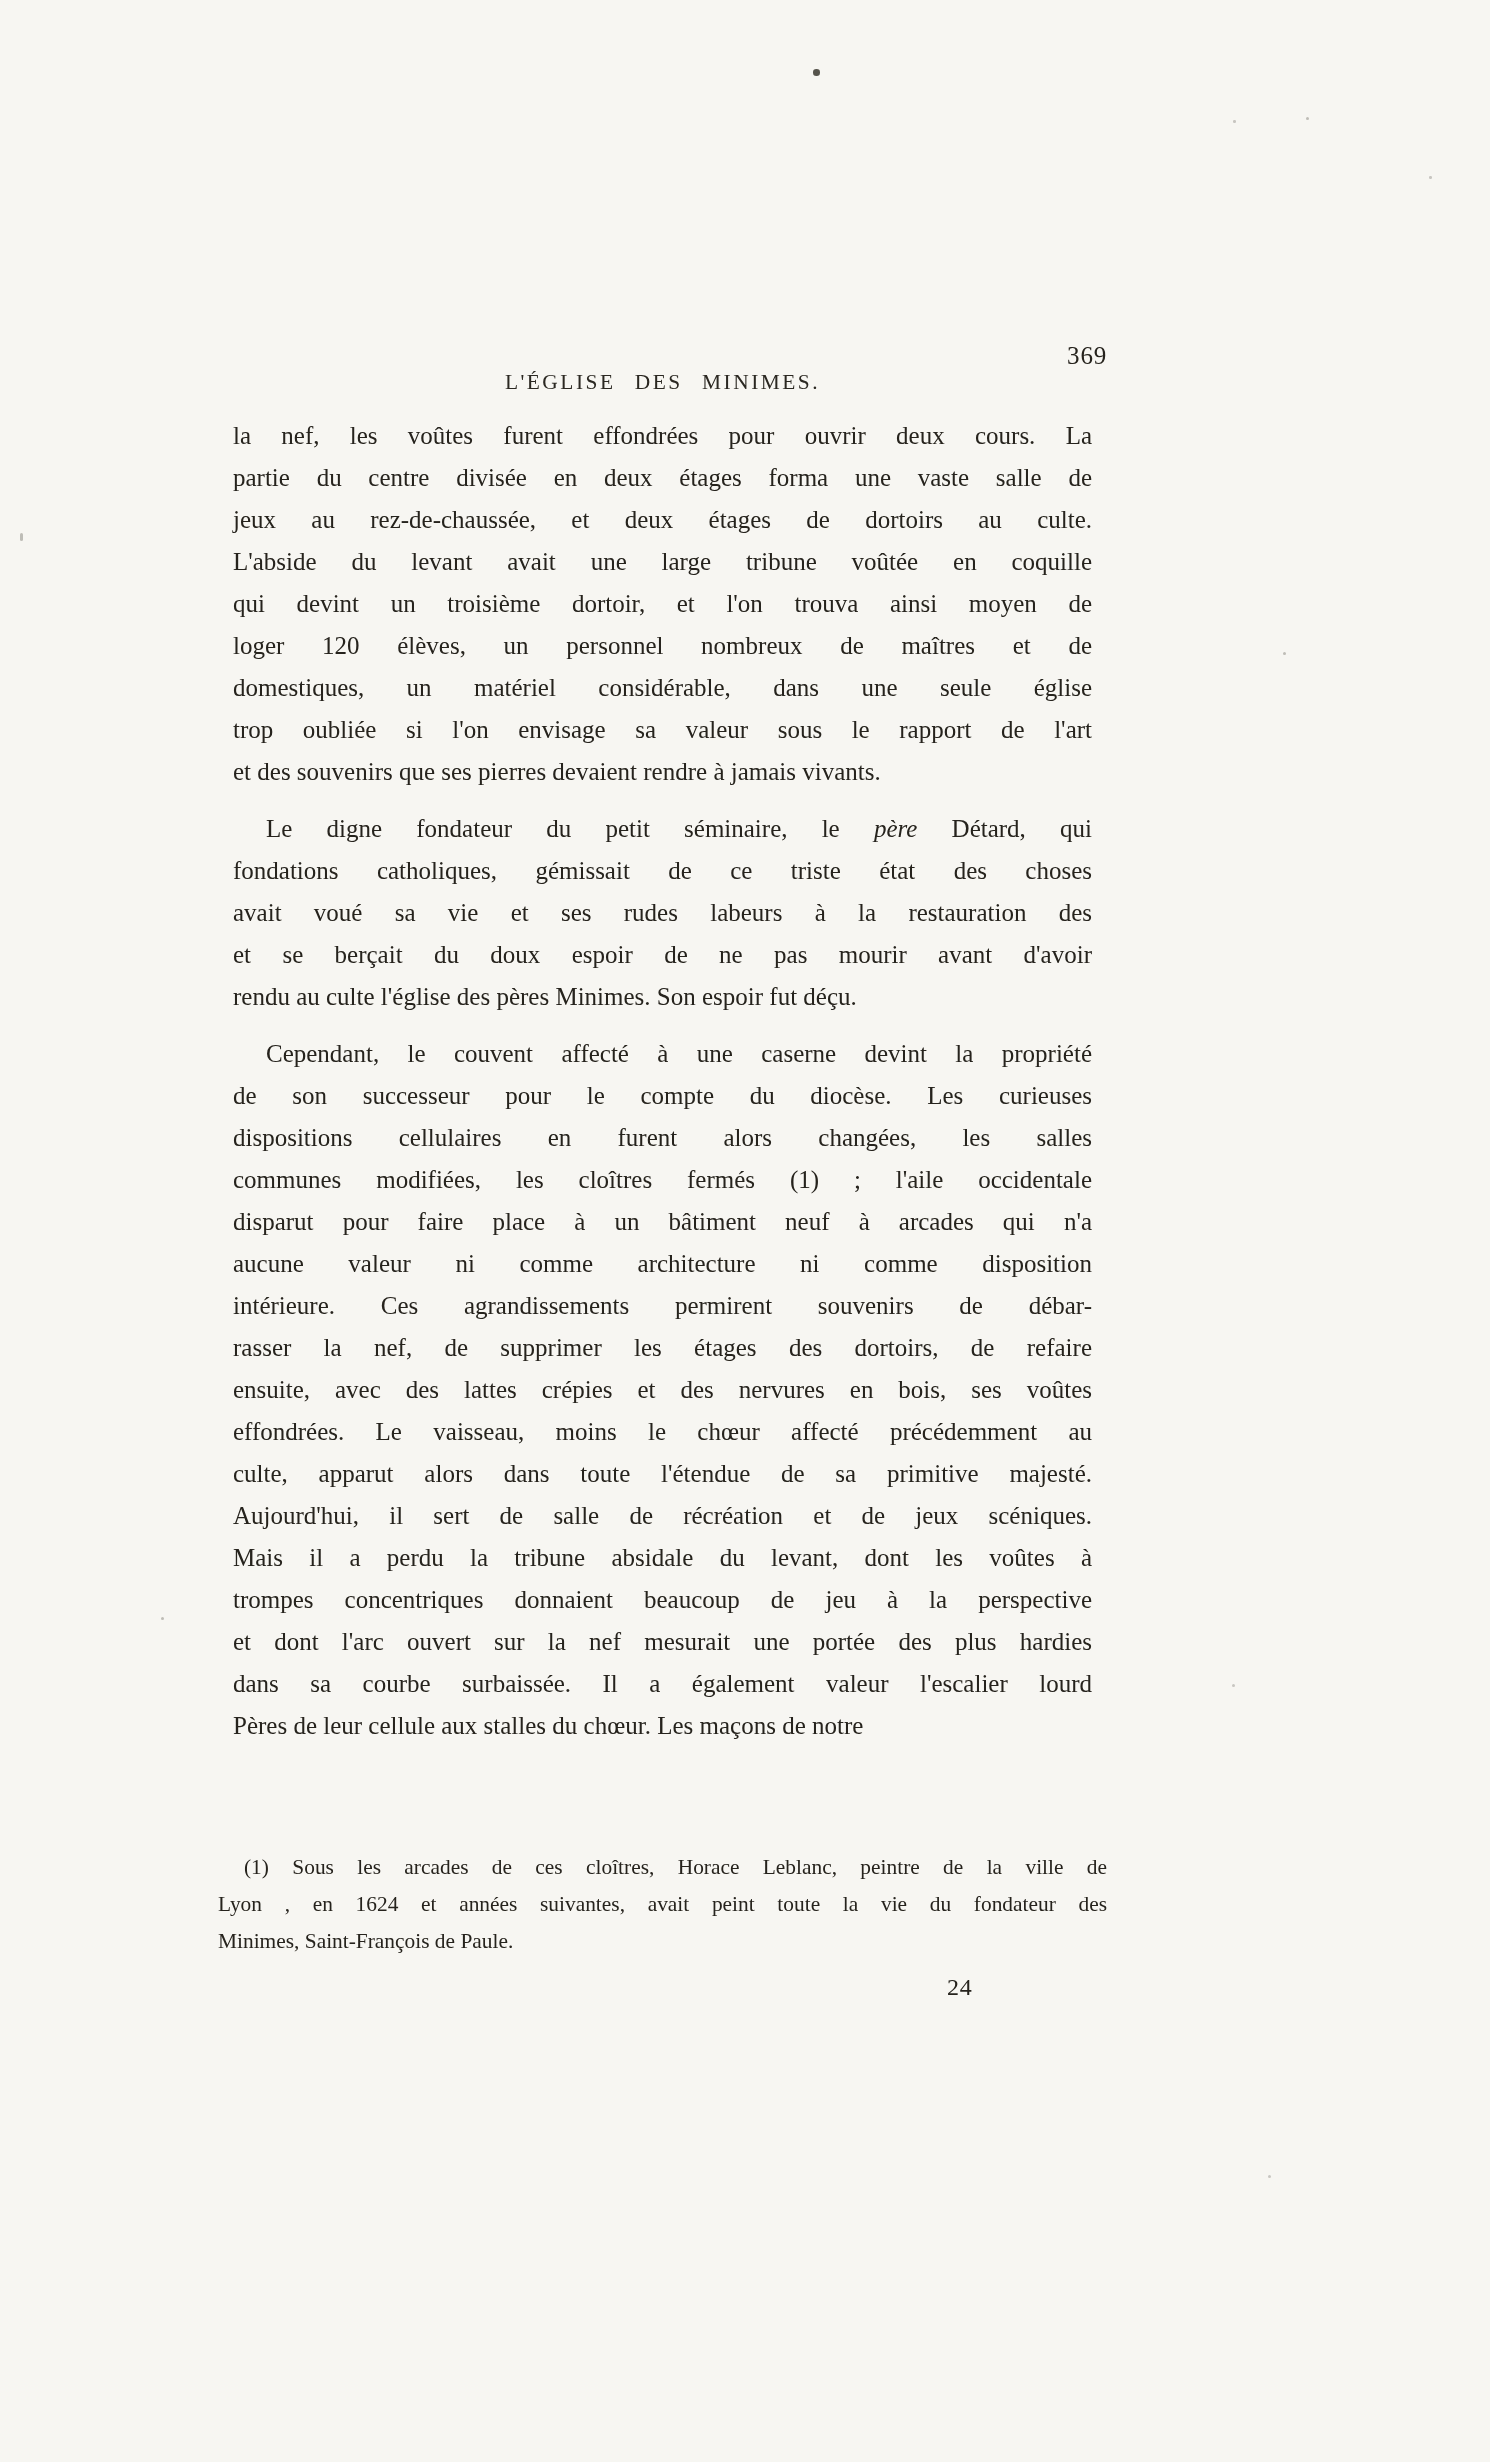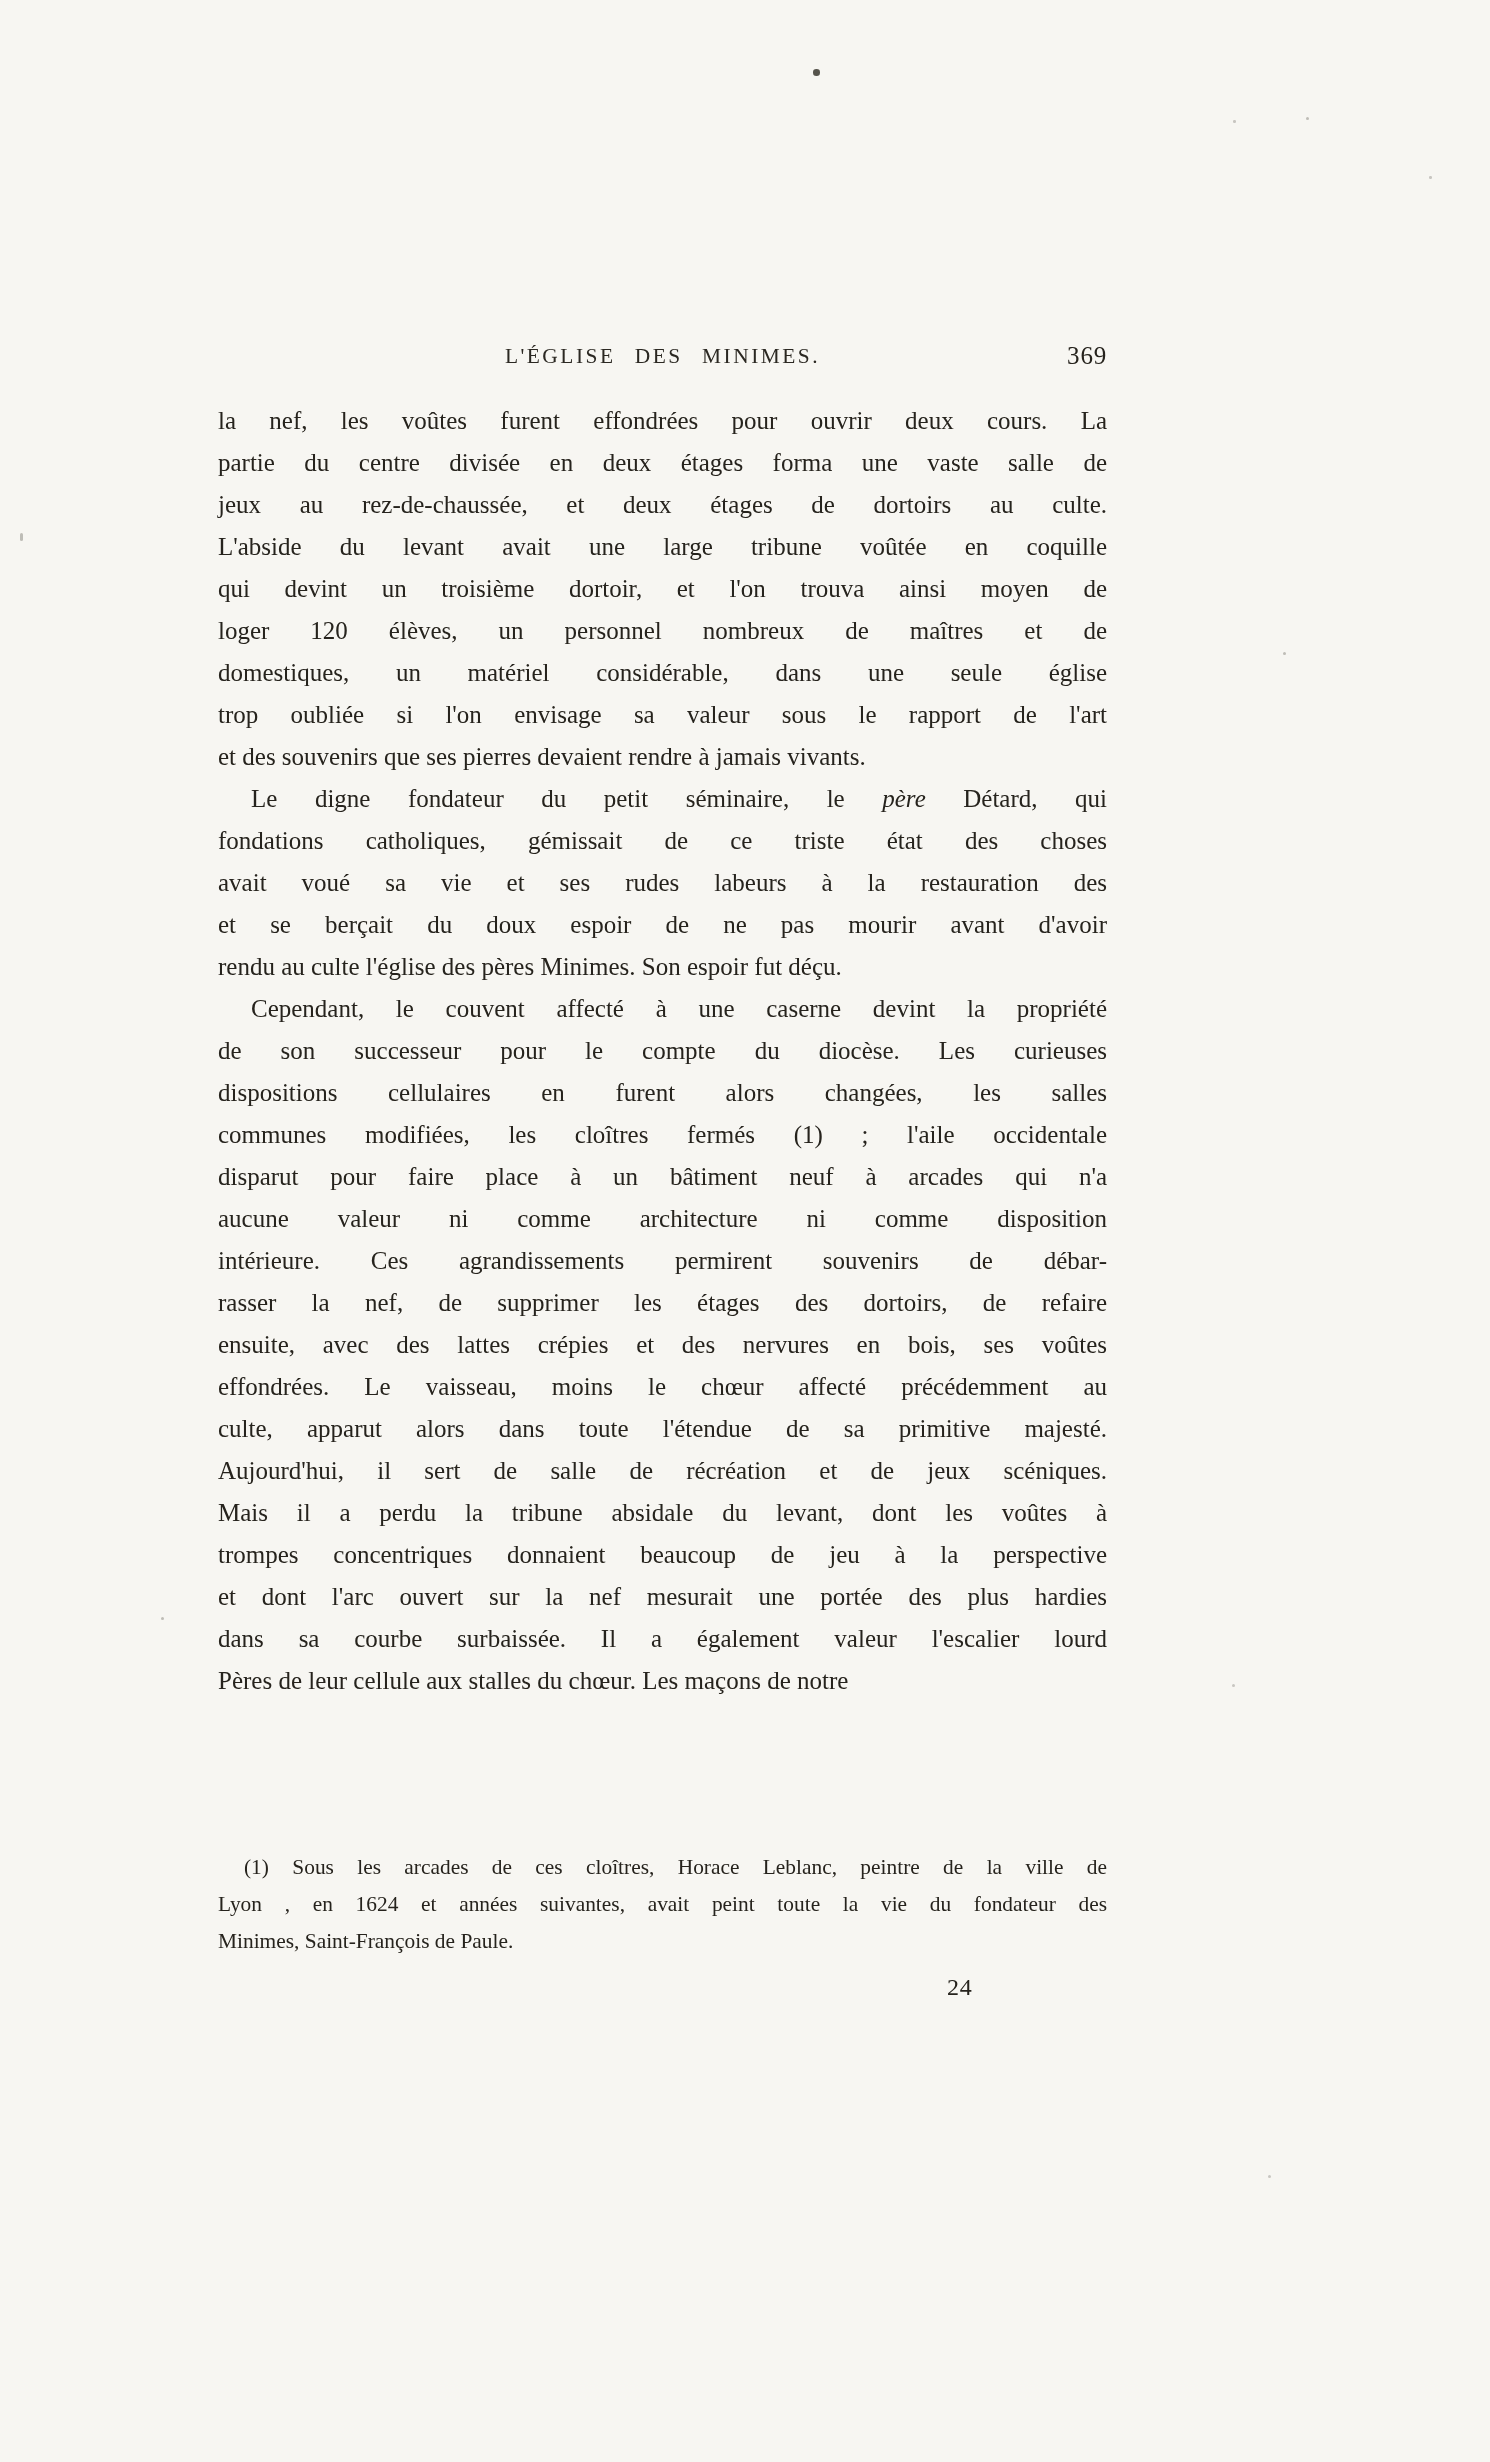--- a/index.html
+++ b/index.html
@@ -30,37 +30,38 @@
   }
   .running-title{
     position:absolute;
     left:0;
     right:0;
     text-align:center;
     font-size:21.4px;
     letter-spacing:2.5px;
     word-spacing:11.5px;
     color:#2b2822;
+    margin-top:26px;
   }
   .folio{
     position:absolute;
     right:0;
     top:-2.5px;
     font-size:25px;
     letter-spacing:0.8px;
   }
   
   .body{
     position:absolute;
     top:400px;
     left:218px;
     width:889px;
     font-size:25px;
   }
-  .paragraph{margin:0;}
+  .paragraph{margin:15px;}
   .line{
     display:block;
     line-height:42px;
     height:42px;
     text-align:justify;
     text-align-last:justify;
     white-space:normal;
     overflow:visible;
   }
   .line.last{

